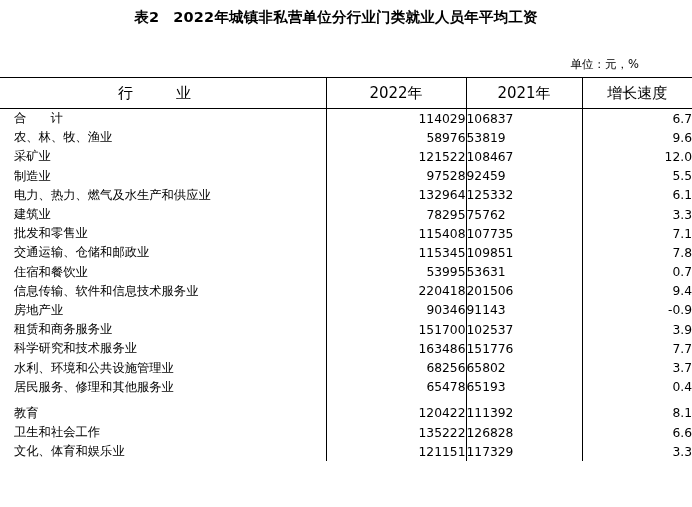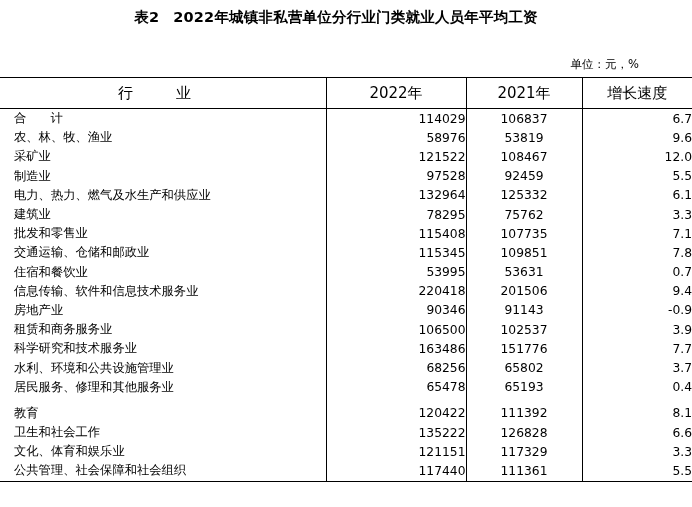--- a/index.html
+++ b/index.html
@@ -87,21 +87,21 @@
   }
   .cell-ind {
     text-align: left;
     padding-left: 14px !important;
     white-space: nowrap;
   }
   .cell-num {
     text-align: center;
   }
   .cell-y1 { padding-right: 18px; text-align: right; }
-  .cell-y2 { padding-right: 20px; text-align: center; margin-top: 18px; }
+  .cell-y2 { padding-right: 20px; text-align: left; margin-top: 18px; }
   .cell-g  { padding-right: 22px; text-align: right; }
   .total td {
     font-weight: bold;
   }
   .total .cell-ind {
     letter-spacing: 6px;
   }
   .gap-row td {
     height: 7px;
     border-left: 1px solid #000;
@@ -209,21 +209,21 @@
 
       <tr class="body-row">
         <td class="cell-ind">房地产业</td>
         <td class="cell-num cell-y1">90346</td>
         <td class="cell-num cell-y2">91143</td>
         <td class="cell-num cell-g">-0.9</td>
       </tr>
 
       <tr class="body-row">
         <td class="cell-ind">租赁和商务服务业</td>
-        <td class="cell-num cell-y1">106500</td>
+        <td class="cell-num cell-y1">151700</td>
         <td class="cell-num cell-y2">102537</td>
         <td class="cell-num cell-g">3.9</td>
       </tr>
 
       <tr class="body-row">
         <td class="cell-ind">科学研究和技术服务业</td>
         <td class="cell-num cell-y1">163486</td>
         <td class="cell-num cell-y2">151776</td>
         <td class="cell-num cell-g">7.7</td>
       </tr>
@@ -263,22 +263,16 @@
         <td class="cell-num cell-g">6.6</td>
       </tr>
 
       <tr class="body-row">
         <td class="cell-ind">文化、体育和娱乐业</td>
         <td class="cell-num cell-y1">121151</td>
         <td class="cell-num cell-y2">117329</td>
         <td class="cell-num cell-g">3.3</td>
       </tr>
 
-      <tr class="body-row">
-        <td class="cell-ind bot-line">公共管理、社会保障和社会组织</td>
-        <td class="cell-num cell-y1 bot-line">117440</td>
-        <td class="cell-num cell-y2 bot-line">111361</td>
-        <td class="cell-num cell-g bot-line">5.5</td>
-      </tr>
 
     </tbody>
   </table>
 </div>
 
 </body></html>

